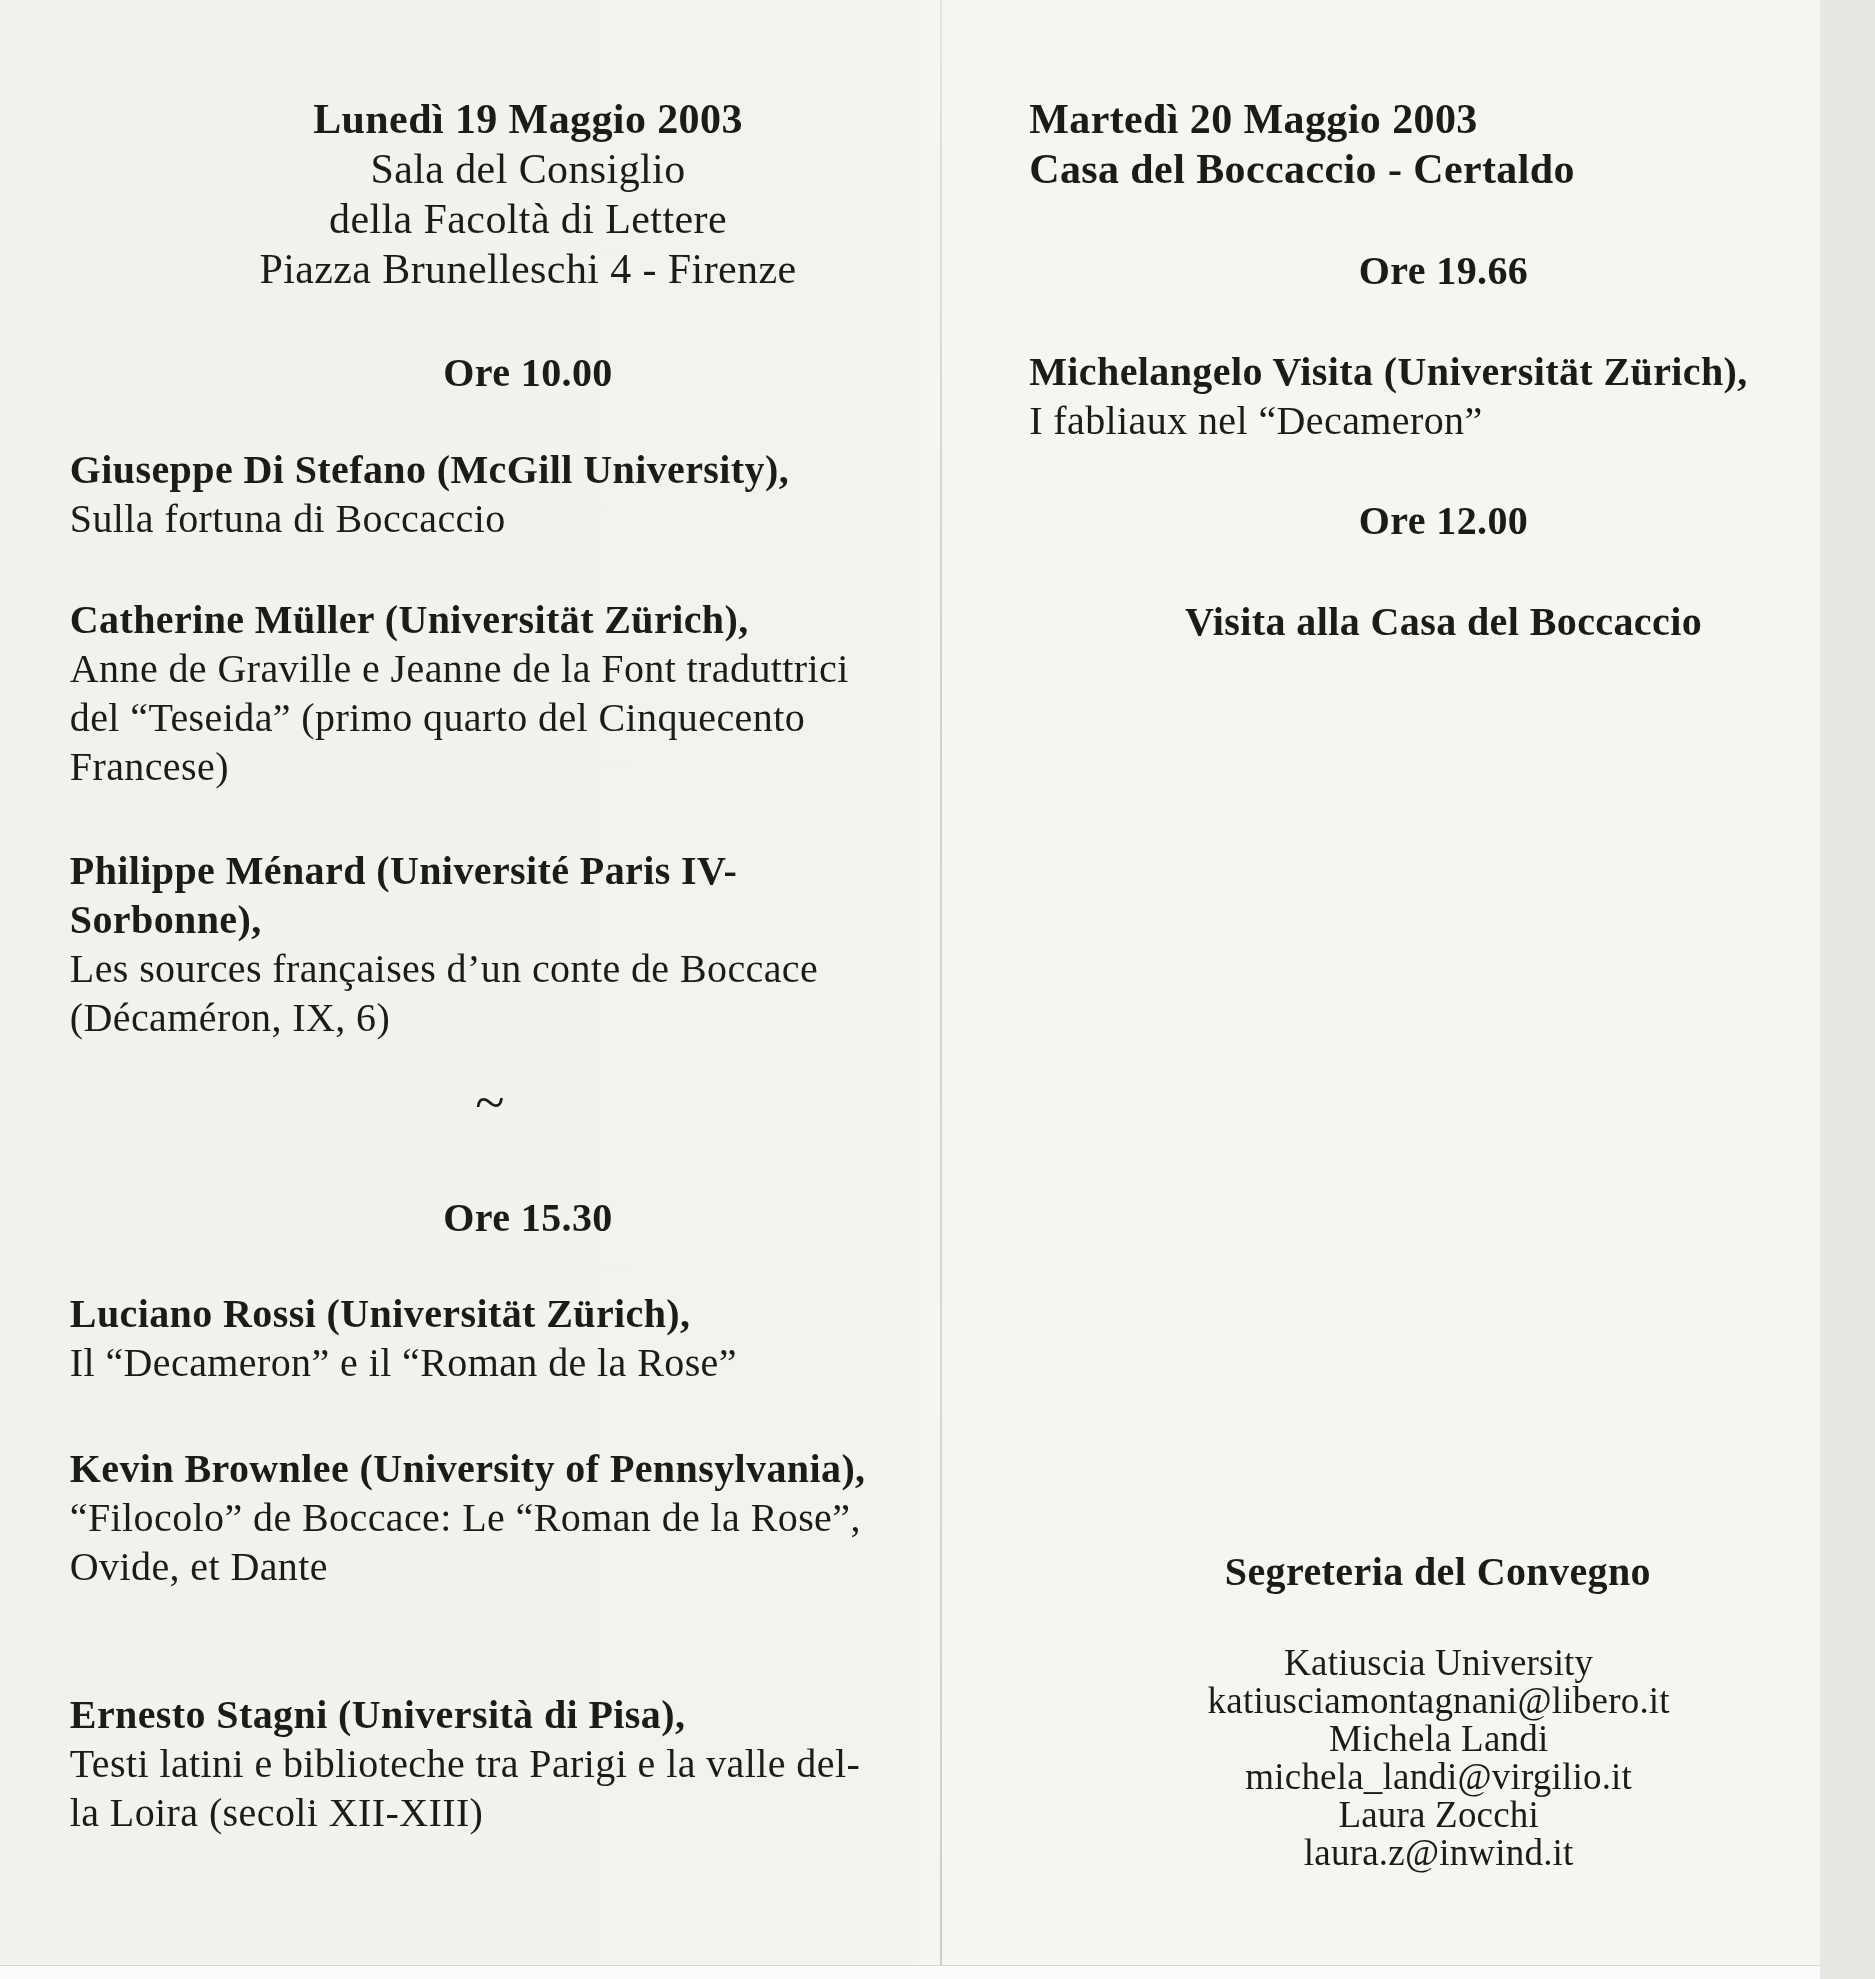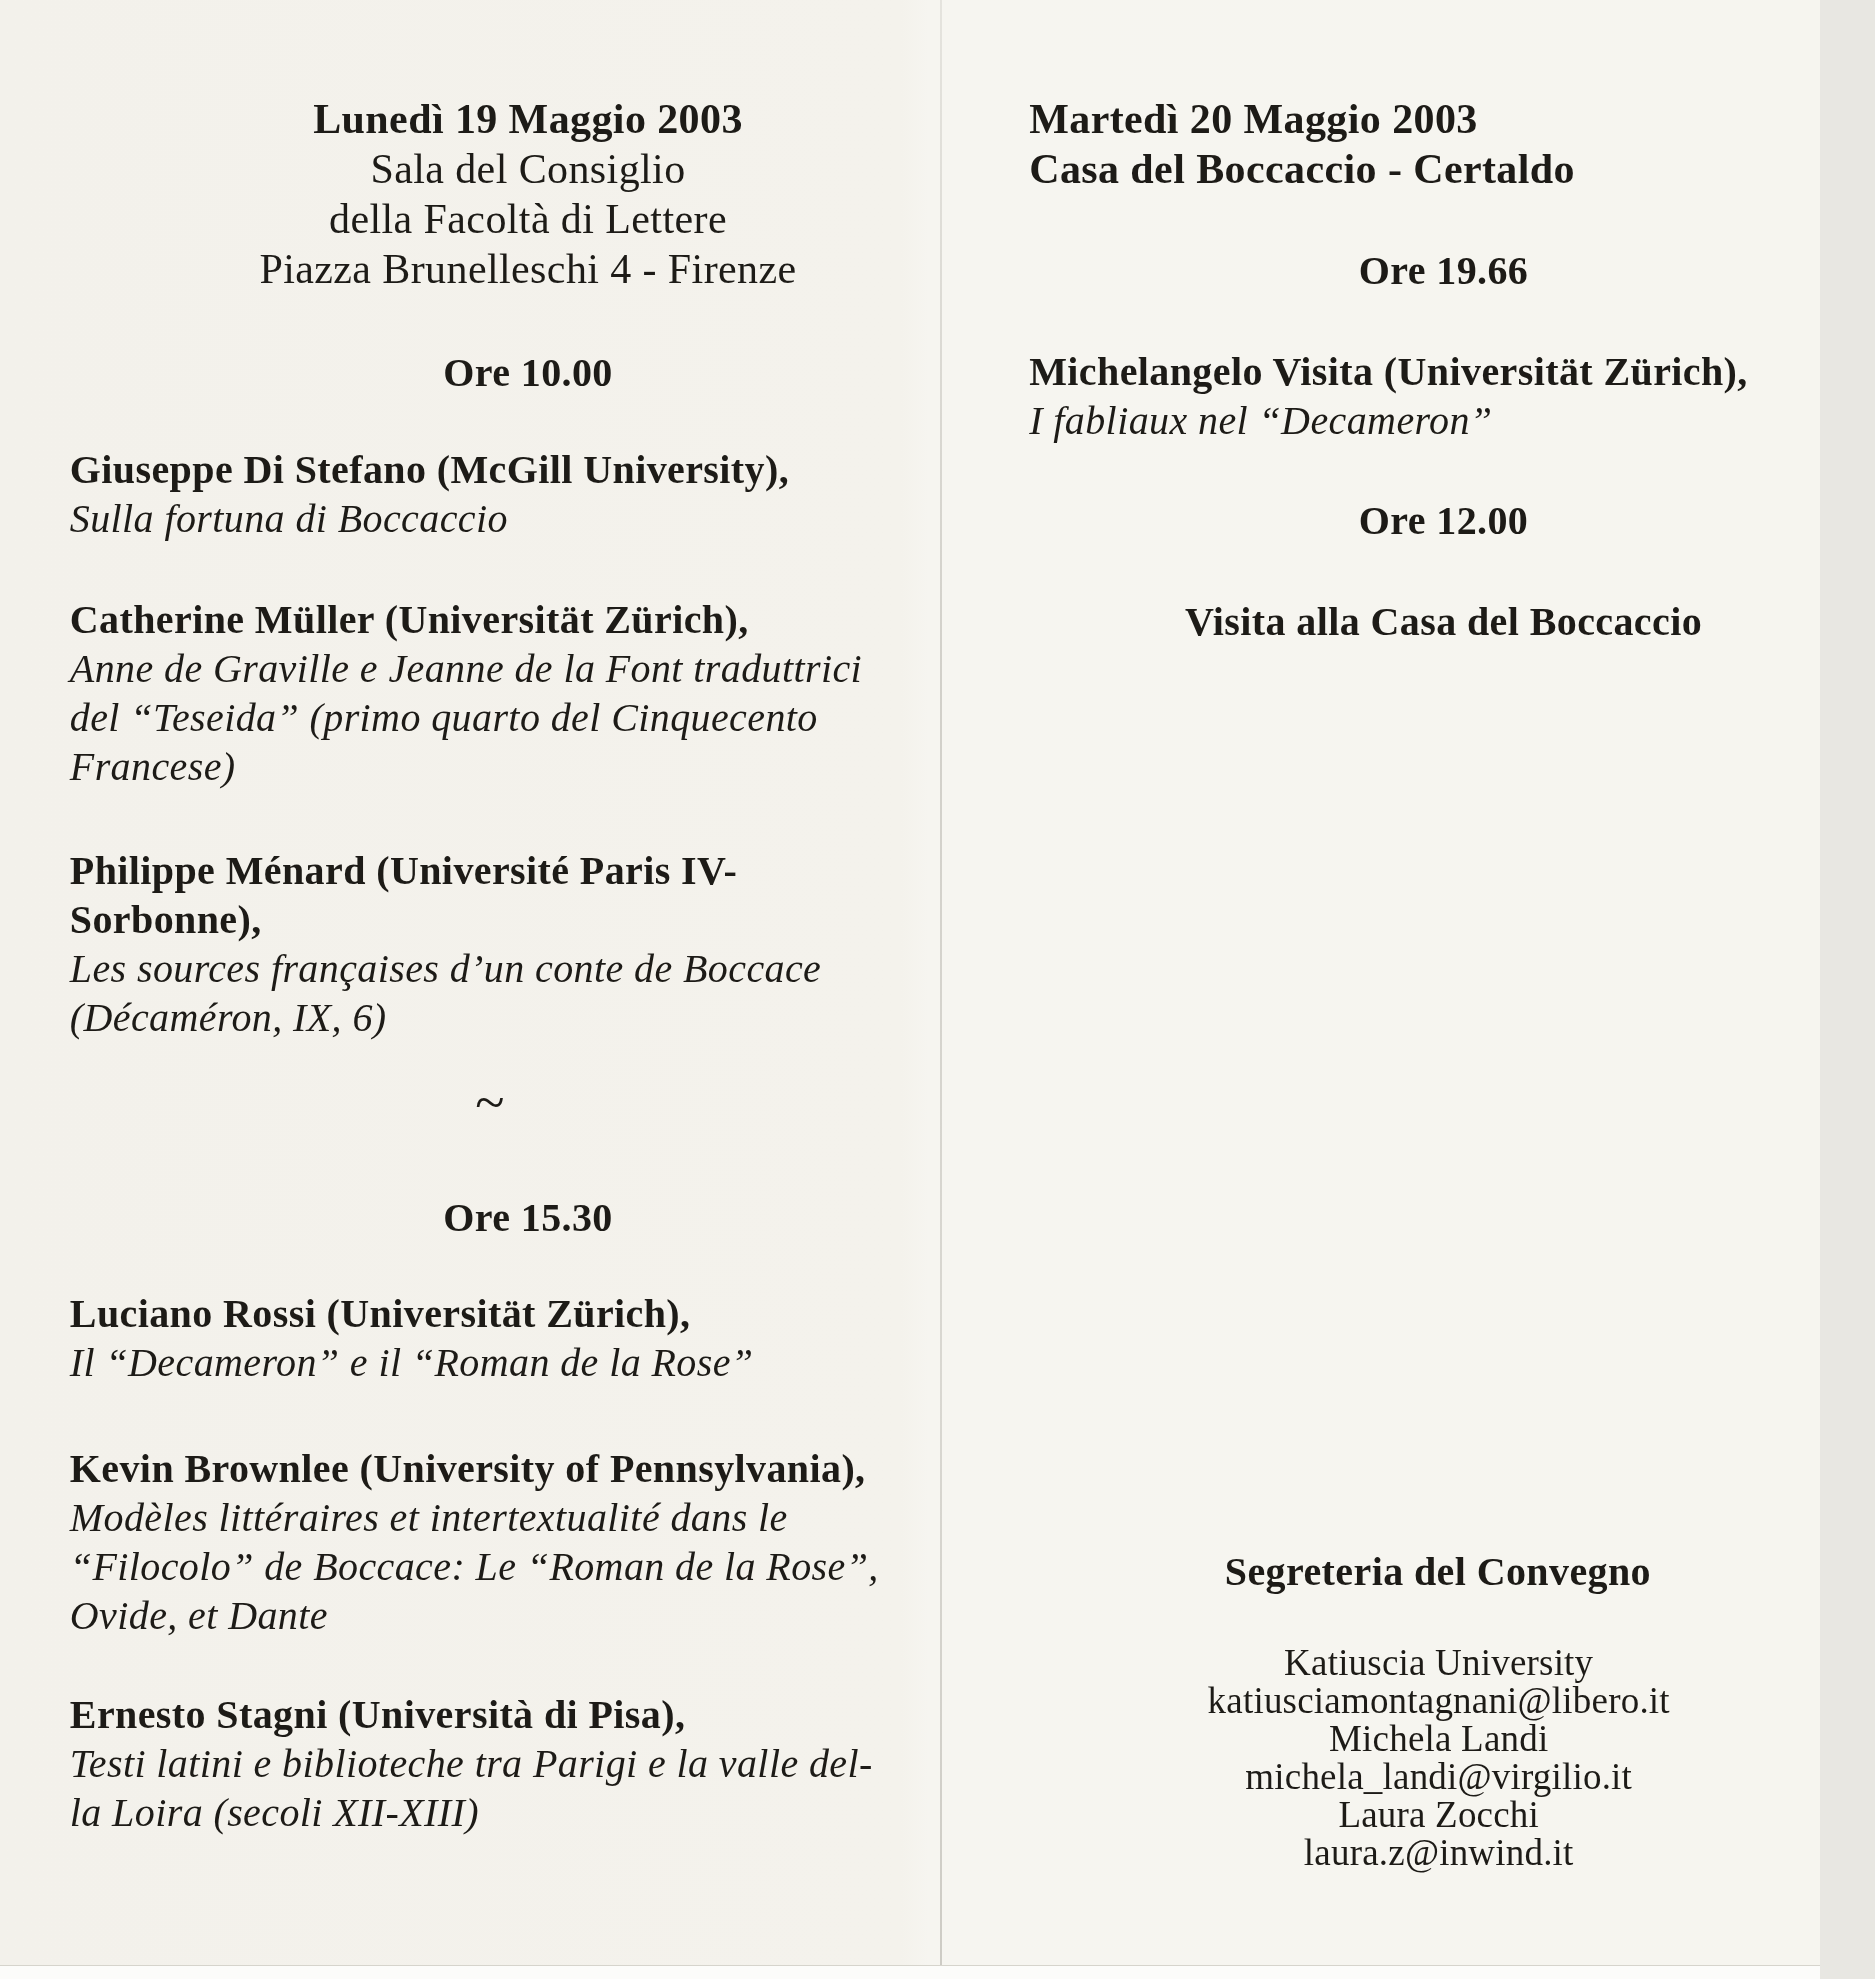--- a/index.html
+++ b/index.html
@@ -18,21 +18,21 @@
     position:absolute; left:0; top:1965px; width:1875px; height:14.4px;
     background:#fcfcfa; border-top:1.6px solid #d6d4cc;
   }
   .col-left  { position:absolute; left:57px;   top:0; width:942px; }
   .col-right { position:absolute; left:1026px; top:0; width:835px; }
   .blk { position:absolute; left:0; right:0; }
   .line { font-size:40px; line-height:49px; white-space:nowrap; letter-spacing:0.4px; }
   .hd   { font-size:42px; line-height:50px; }
   .sm   { font-size:37px; line-height:38px; letter-spacing:0.2px; }
   .b { font-weight:bold; }
-  .i { font-style:italic; }
+  .i { }
   .c { text-align:center; }
   .r { text-align:center; }
   .tilde { font-size:54px; line-height:49px; transform:translateX(-38px); }
   .pen { position:absolute; left:1845px; top:1863px; }
 </style>
 </head>
 <body>
 
 <div class="page">
 
@@ -76,21 +76,20 @@
       <div class="line b">Ore 15.30</div>
     </div>
 
     <div class="blk" style="top:1289px;padding-left:12.8px">
       <div class="line b">Luciano Rossi (Universität Zürich),</div>
       <div class="line i">Il “Decameron” e il “Roman de la Rose”</div>
     </div>
 
     <div class="blk" style="top:1444px;padding-left:12.8px">
       <div class="line b">Kevin Brownlee (University of Pennsylvania),</div>
-      <div class="line i">Modèles littéraires et intertextualité dans le</div>
       <div class="line i">“Filocolo” de Boccace: Le “Roman de la Rose”,</div>
       <div class="line i">Ovide, et Dante</div>
     </div>
 
     <div class="blk" style="top:1690px;padding-left:12.8px">
       <div class="line b">Ernesto Stagni (Università di Pisa),</div>
       <div class="line i">Testi latini e biblioteche tra Parigi e la valle del-</div>
       <div class="line i">la Loira (secoli XII-XIII)</div>
     </div>
 

